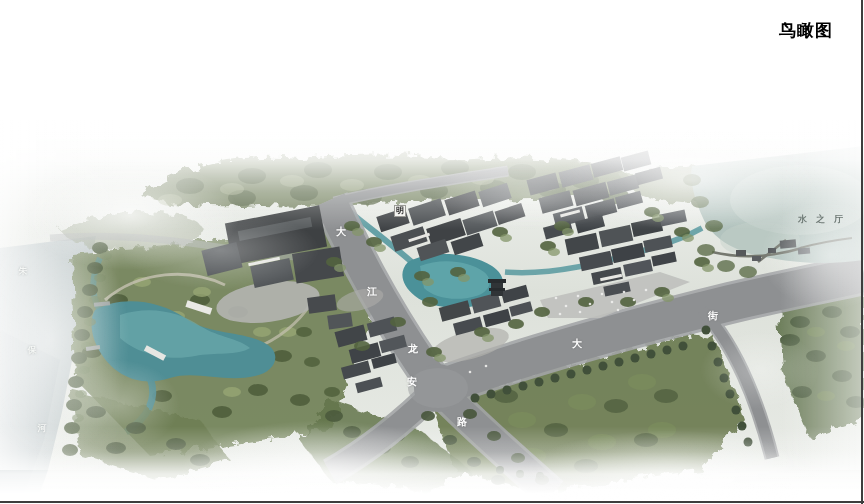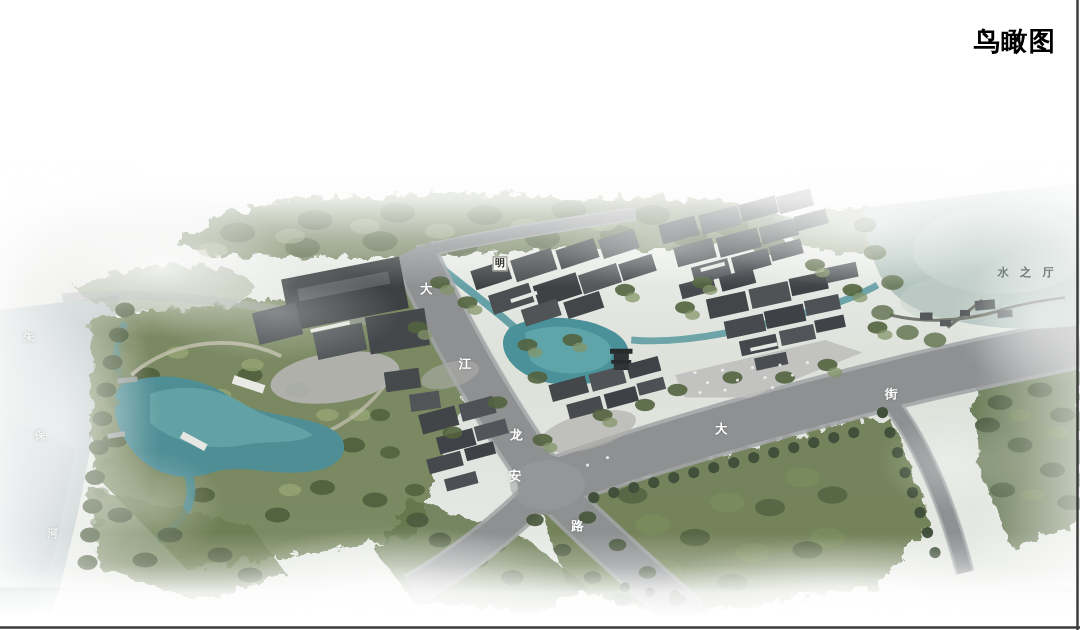--- a/index.html
+++ b/index.html
@@ -20,21 +20,21 @@
     background:radial-gradient(closest-side,rgba(255,255,255,.75),rgba(255,255,255,0));}
   
   #labelLayer{position:absolute;left:0;top:0;width:864px;height:504px;z-index:7;pointer-events:none;}
   .lbl{position:absolute;transform:translate(-50%,-50%);line-height:1;white-space:nowrap;}
   .lbl-road{color:#ffffff;font-size:10px;font-weight:700;text-shadow:0 0 2px rgba(70,70,70,.45);}
   .lbl-river{color:#f5f7f5;font-size:9px;font-weight:700;text-shadow:0 0 2px rgba(90,100,100,.4);}
   .lbl-area{color:#6f7a76;font-size:9px;font-weight:700;letter-spacing:9px;}
   .lbl-marker{background:#f5f5f2;color:#2b2b2b;font-size:8px;font-weight:700;
     padding:1px 1px;border:0.5px solid #9a9a96;}
   
-  #title{position:absolute;left:779px;top:19px;z-index:10;font-size:21px;font-weight:700;
+  #title{position:absolute;left:779px;top:19px;z-index:10;font-size:17px;font-weight:700;
     color:#000;letter-spacing:1px;text-align:right;}
   #borderRight{position:absolute;left:861px;top:0;width:1.5px;height:504px;background:#3d3d3d;z-index:11;}
   #borderBottom{position:absolute;left:0;top:501px;width:864px;height:1.5px;background:#3d3d3d;z-index:11;}
 </style>
 </head>
 <body>
 
 <div id="sheet">
 
   <svg id="art" width="864" height="504" viewBox="0 0 864 504">

